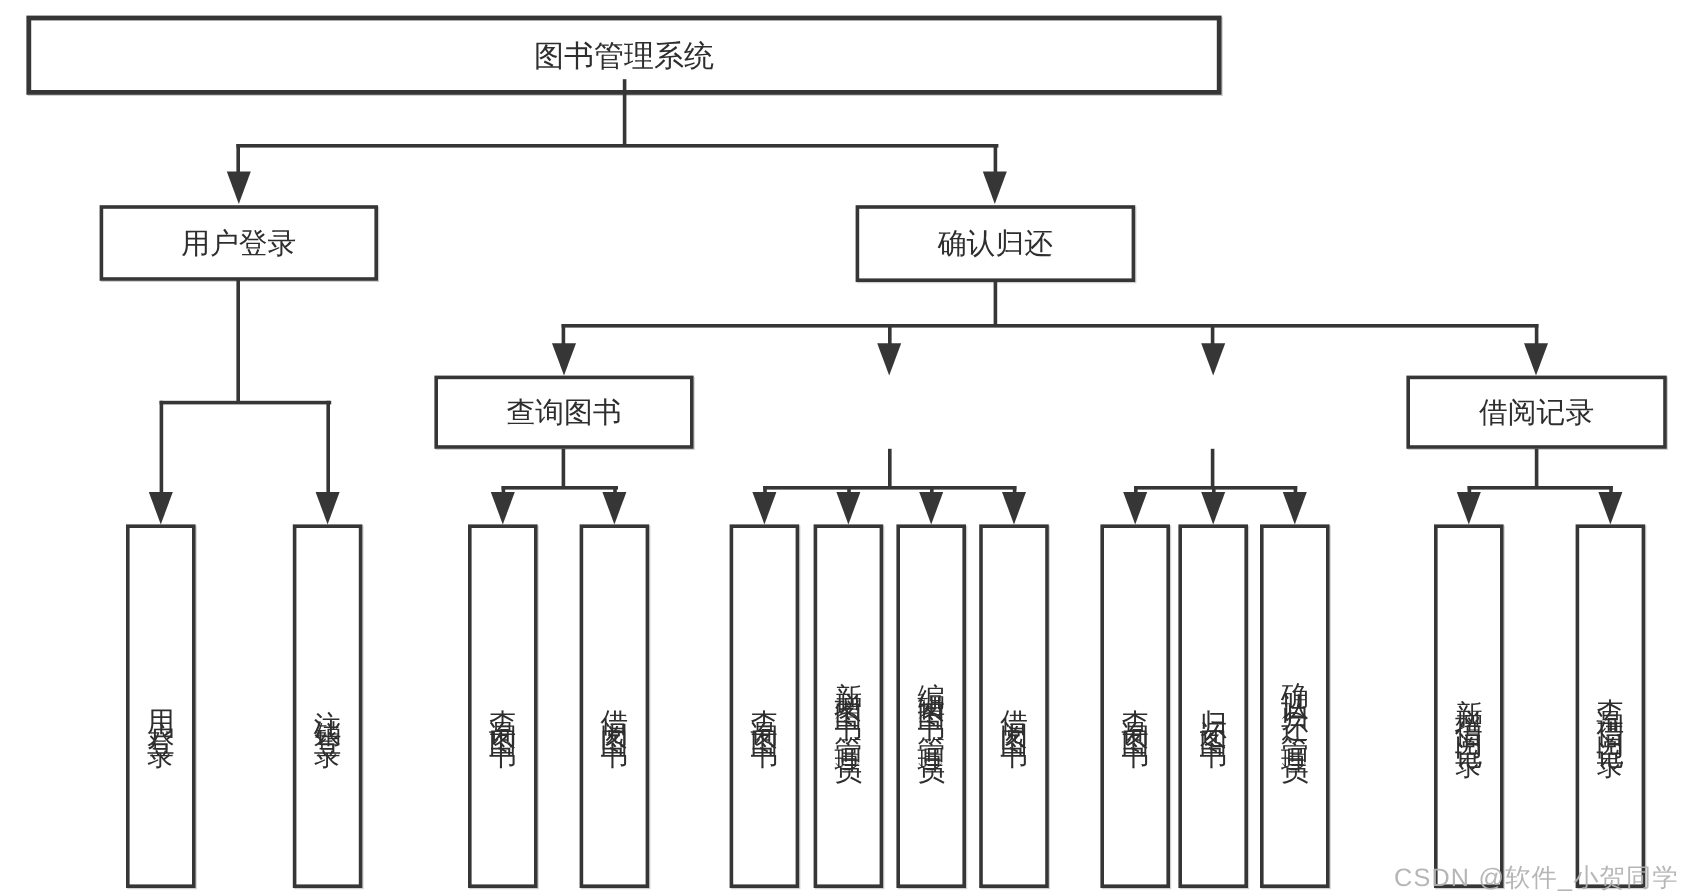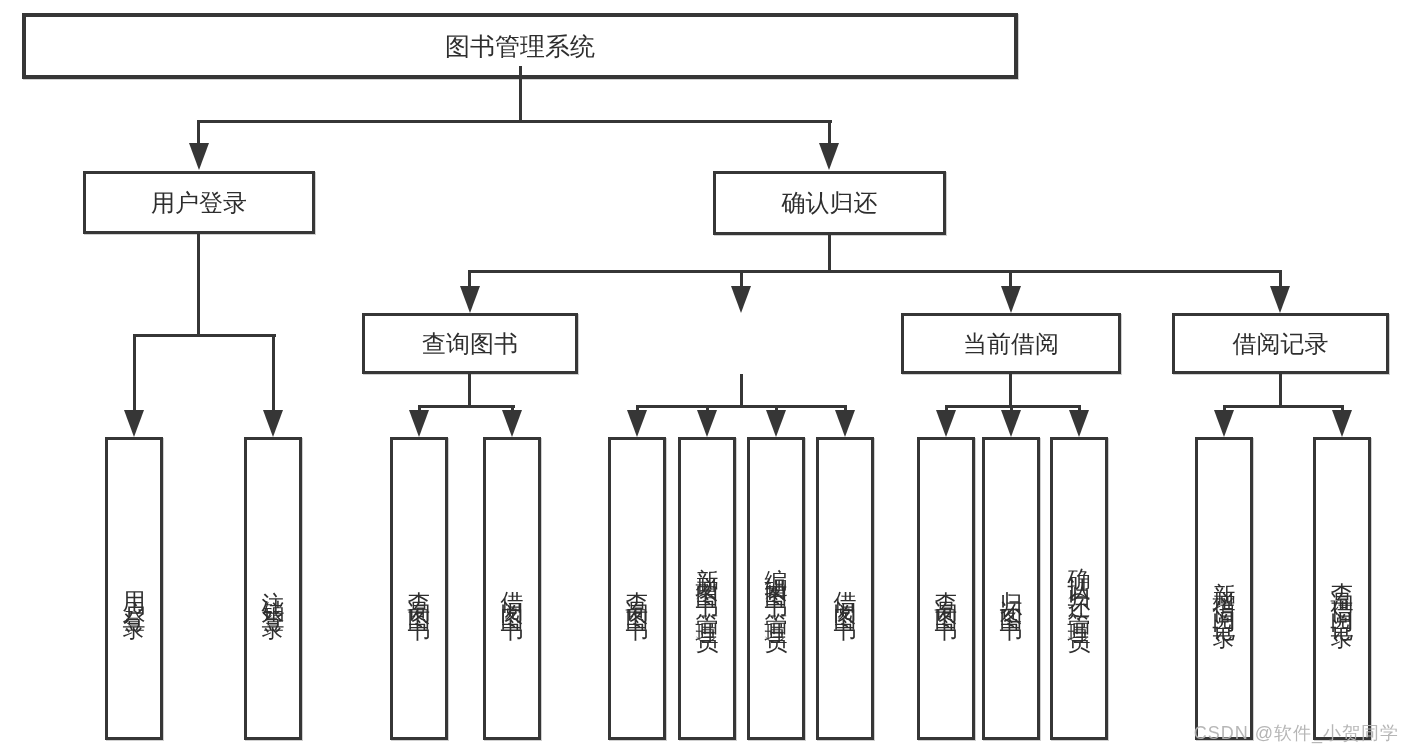--- a/index.html
+++ b/index.html
@@ -51,41 +51,40 @@
     width: 0;
     height: 0;
     border-left: 10px solid transparent;
     border-right: 10px solid transparent;
     border-top: 27px solid #363636;
   }
   .watermark {
     position: absolute;
     right: 6px;
     bottom: 2px;
-    font-size: 18px;
+    font-size: 21px;
     color: rgba(178,178,178,0.95);
     z-index: 5;
     letter-spacing: 1px;
   }
 </style>
 </head>
 <body>
 
 <div id="canvas">
 
   <div class="node root" style="left:22px; top:13px; width:996px; height:66px;">图书管理系统</div>
 
   <div class="node" style="left:83px; top:171px; width:232px; height:63px;">用户登录</div>
 
   <div class="node" style="left:713px; top:171px; width:233px; height:64px;">确认归还</div>
 
   <div class="node" style="left:362px; top:313px; width:216px; height:61px;">查询图书</div>
 
 
-  <div class="node" style="left:901px; top:313px; width:220px; height:61px;">当前借阅</div>
 
   <div class="node" style="left:1172px; top:313px; width:217px; height:61px;">借阅记录</div>
 
   <div class="node leaf" style="left:105px; top:437px; width:58px; height:303px;">用户登录</div>
   <div class="node leaf" style="left:244px; top:437px; width:58px; height:303px;">注销登录</div>
 
   <div class="node leaf" style="left:390px; top:437px; width:58px; height:303px;">查询图书</div>
   <div class="node leaf" style="left:483px; top:437px; width:58px; height:303px;">借阅图书</div>
 
   <div class="node leaf" style="left:608px; top:437px; width:58px; height:303px;">查询图书</div>

